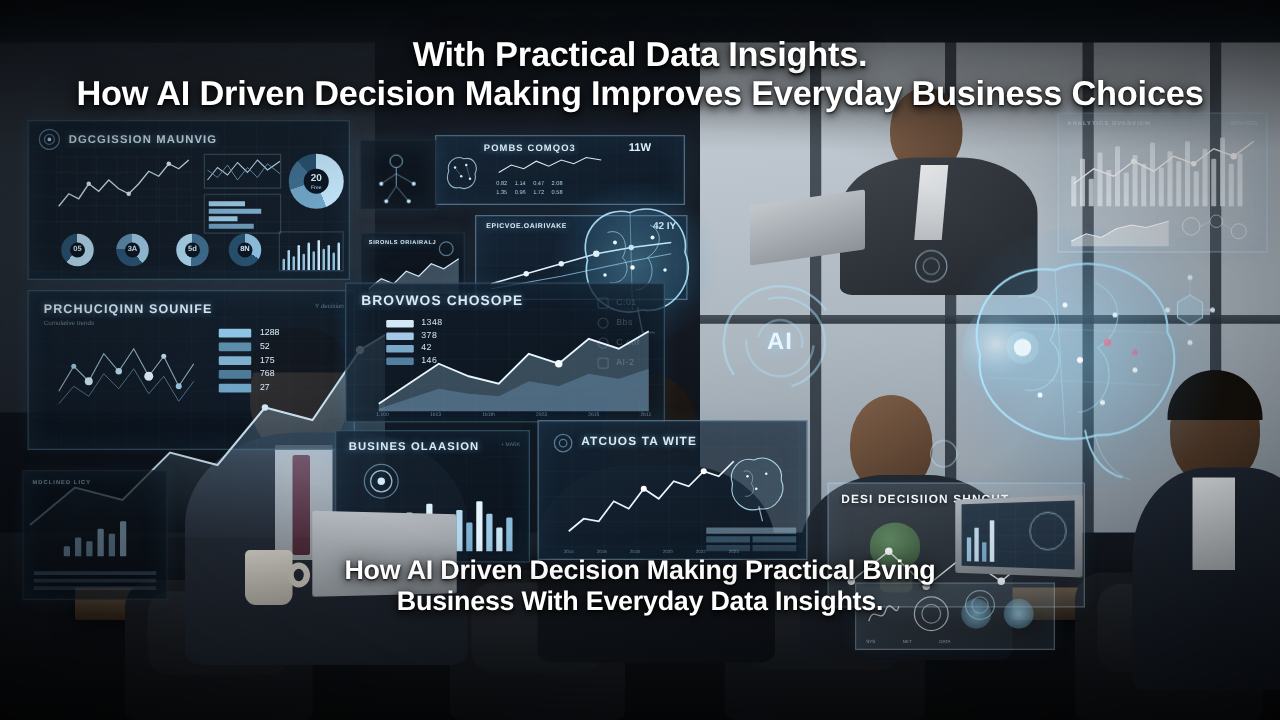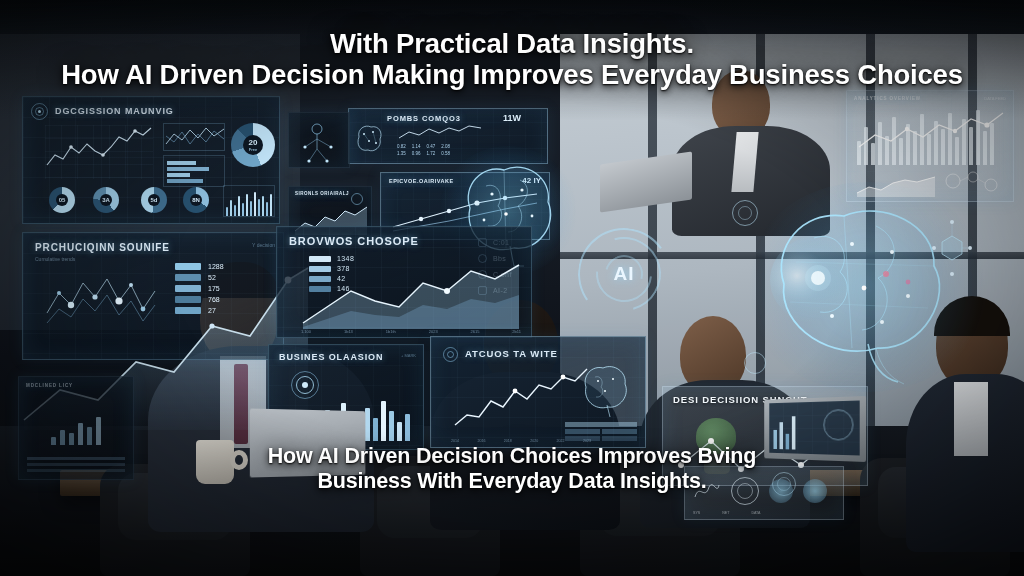--- a/index.html
+++ b/index.html
@@ -743,17 +743,17 @@
 
   <div class="topfade"></div>
   <div class="vignette"></div>
 
   <div class="headline" id="headline-main">
     <div>With Practical Data Insights.</div>
     <div>How AI Driven Decision Making Improves Everyday Business Choices</div>
   </div>
 
   <div class="headline" id="headline-sub">
-    <div>How AI Driven Decision Choices Improves Bving</div>
+    <div>How AI Driven Decision Making Practical Bving</div>
     <div>Business With Everyday Data Insights.</div>
   </div>
 
 </div>
 
 </body></html>

